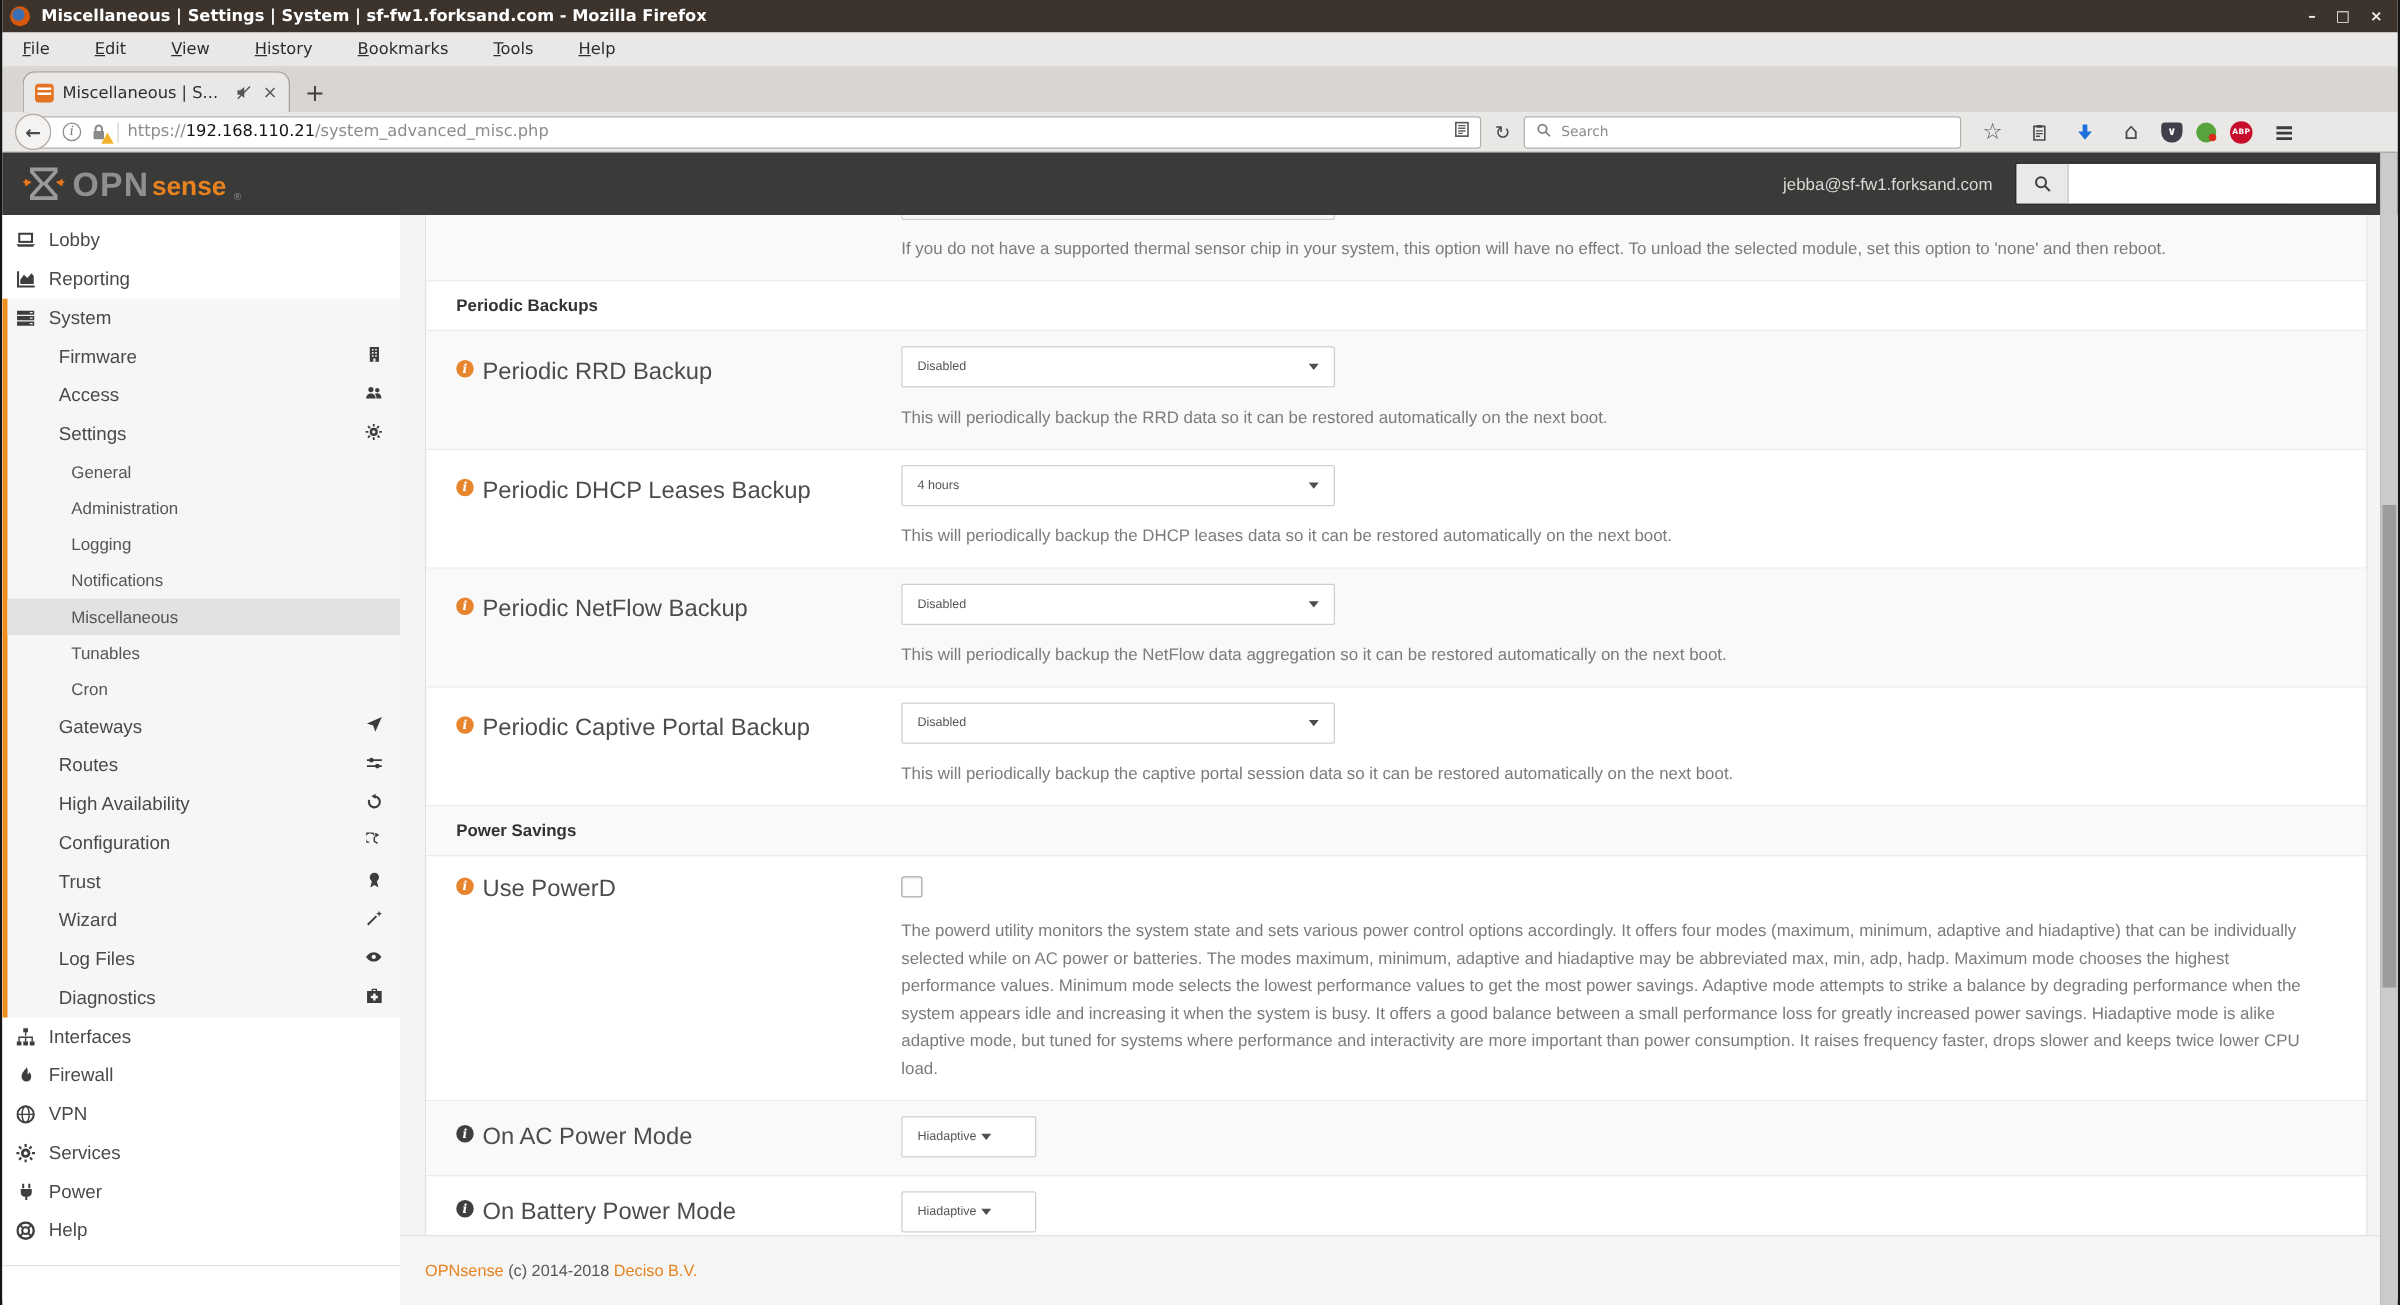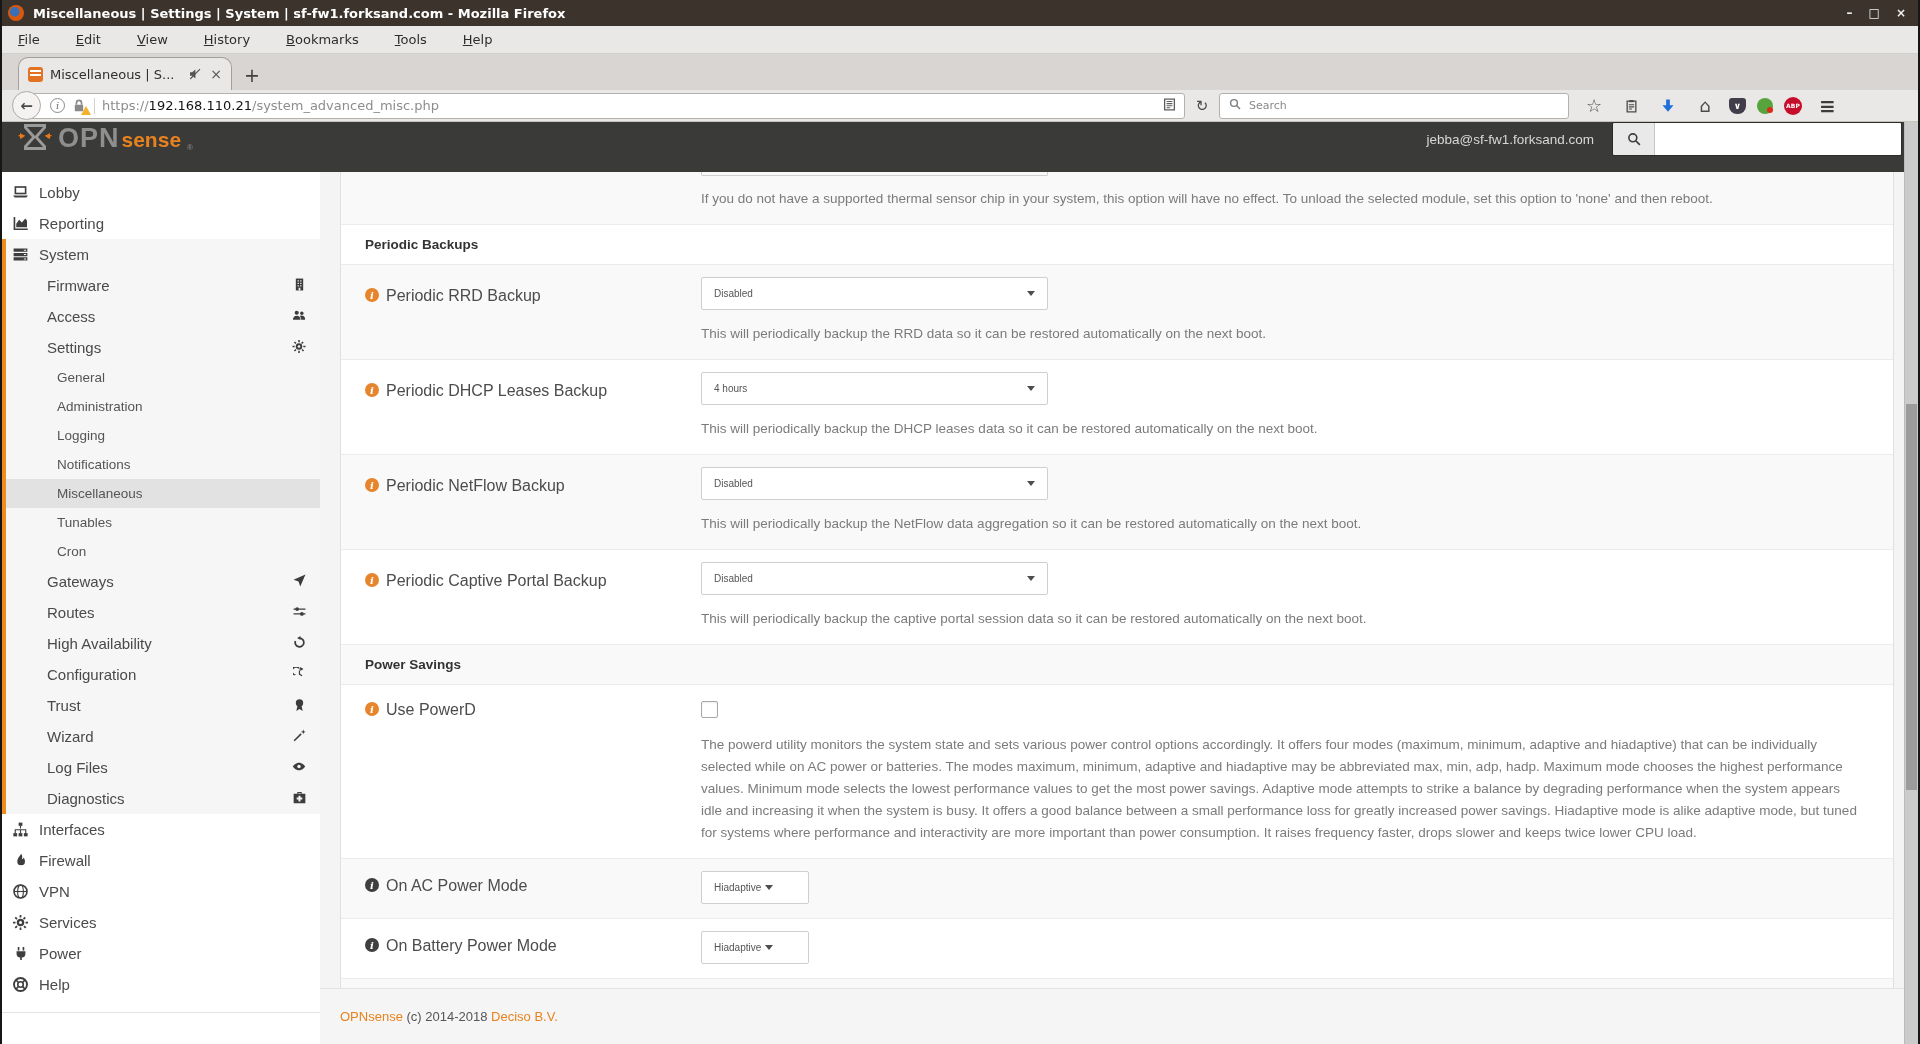--- a/index.html
+++ b/index.html
@@ -43,21 +43,21 @@
   .star-ico { font-size:18px; color:#4f4f4f; }
   .home-ico { font-size:18px; }
   .pocket-ico { width:17px; height:16px; background:#413d4a; border-radius:3px 3px 8px 8px; color:#fff; font-size:9px; font-weight:bold; display:flex; align-items:center; justify-content:center; }
   .badger-ico { width:16px; height:16px; border-radius:50%; background:#57a33c; position:relative; }
   .badger-ico::after { content:""; position:absolute; right:0px; bottom:1px; width:6px; height:6px; border-radius:50%; background:#d92b1c; }
   .abp-ico { width:18px; height:18px; border-radius:50%; background:#c70d2c; color:#fff; font-size:6px; font-weight:bold; display:flex; align-items:center; justify-content:center; letter-spacing:.2px; }
   .menu-ico { font-size:20px; font-weight:bold; color:#3c3c3c; padding:0 6px; }
 
   
   .browser-view { position:relative; height:922px; font-family:"Liberation Sans",sans-serif; }
-  .appheader { height:50px; background:#3a3a38; display:flex; align-items:flex-start; padding:0 16px; }
+  .appheader { height:50px; background:#3a3a38; display:flex; align-items:center; padding:0 16px; }
   .brand { display:flex; align-items:flex-end; gap:6px; }
   .brand-mark svg { display:block; }
   .brand-opn { color:#8f8f8f; font-size:27px; font-weight:bold; letter-spacing:1px; line-height:1; }
   .brand-sense { color:#e8821e; font-size:21px; font-weight:bold; line-height:1.15; margin-left:-4px; }
   .brand-reg { color:#8f8f8f; font-size:8px; vertical-align:top; }
   .hdr-right { margin-left:auto; display:flex; align-items:center; }
   .user-email { color:#d8d8d6; font-size:13.5px; margin-right:18px; }
   .hdr-search { width:290px; height:34px; display:flex; border-radius:2px; overflow:hidden; border:1px solid #2c2c2b; }
   .hdr-search-btn { width:42px; background:#e9e9e9; border-right:1px solid #c6c6c6; display:flex; align-items:center; justify-content:center; color:#3f3f3f; }
   .hdr-search-input { flex:1; background:#fff; }
@@ -74,22 +74,22 @@
   .s-item.l3 { height:29px; padding-left:51px; font-size:13.5px; color:#555; }
   .s-item.sel { background:#e2e2e2; }
   .s-divider { border-top:1px solid #e2e2e2; margin-top:12px; }
 
   
   .content { flex:1; position:relative; }
   .card { margin:0 24px 0 20px; background:#fff; border:1px solid #e0e0e0; border-top:none; }
   .row { display:flex; border-bottom:1px solid #ececec; }
   .row.alt { background:#f9f9f9; }
   .row-header { padding:12px 0 12px 24px; font-weight:bold; color:#333; font-size:13.5px; width:100%; }
-  .col-label { width:360px; flex:none; padding:22px 12px 0 24px; color:#4c4c4c; font-size:16px; display:flex; gap:7px; align-items:flex-start; }
-  .col-ctl { flex:1; padding:10px 36px 14px 0; }
+  .col-label { width:360px; flex:none; padding:22px 12px 0 24px; color:#4c4c4c; font-size:19px; display:flex; gap:7px; align-items:flex-start; }
+  .col-ctl { flex:1; padding:10px 36px 14px 0;margin-left:20px; }
   .info-dot { width:14px; height:14px; border-radius:50%; color:#fff; font-size:10px; font-weight:bold; font-family:"DejaVu Serif",serif; font-style:italic; display:flex; align-items:center; justify-content:center; flex:none; margin-top:1px; }
   .info-dot.orange { background:#e6852c; }
   .info-dot.dark { background:#3f3f3f; }
   .info-dot::before { content:"i"; }
   .select { height:33px; border:1px solid #cfcfcf; border-radius:2px; background:#fff; display:flex; align-items:center; padding:0 12px; color:#555; font-size:10px; margin-top:2px; }
   .select.wide { width:347px; justify-content:space-between; }
   .select.narrow { width:108px; gap:4px; }
   .caret { width:0; height:0; border-left:4.5px solid transparent; border-right:4.5px solid transparent; border-top:5px solid #4e4e4e; }
   .help { margin-top:13px; color:#7b7b7b; font-size:13.5px; line-height:22px; }
   .checkbox { width:17px; height:17px; border:1px solid #a8a8a8; border-radius:2px; background:#fff; display:block; margin-top:6px; box-shadow:inset 0 1px 2px rgba(0,0,0,.08); }

